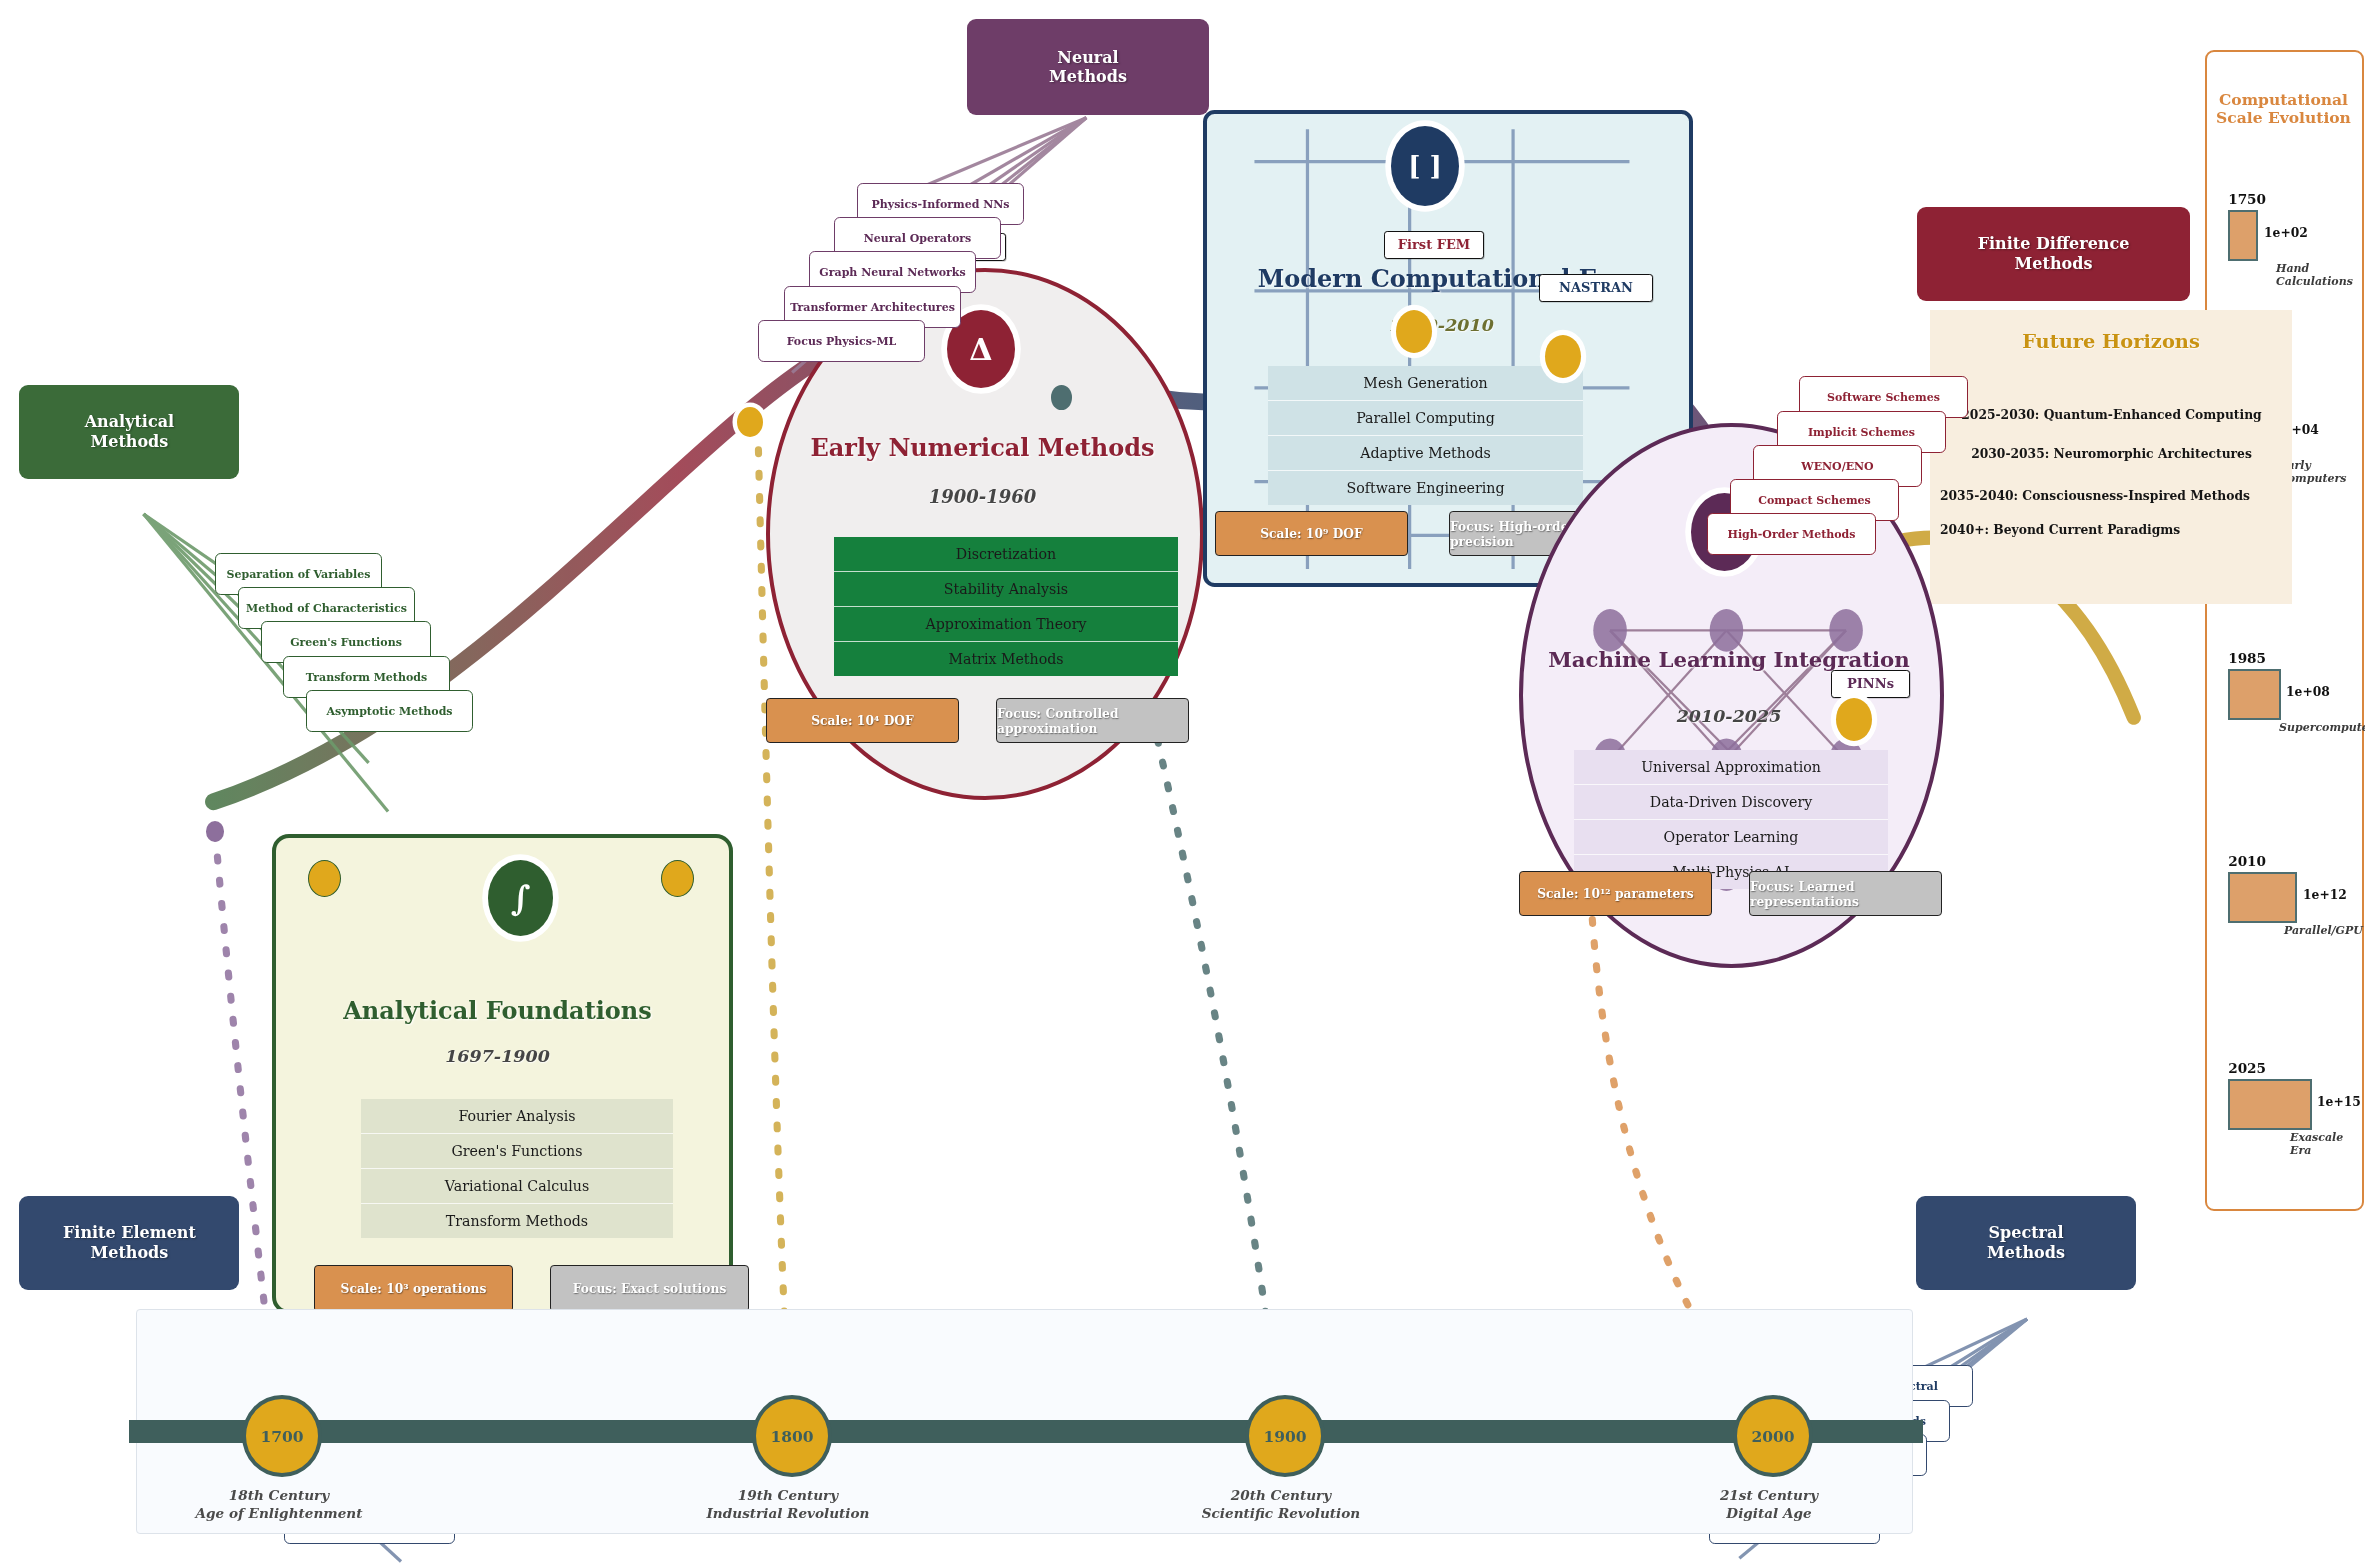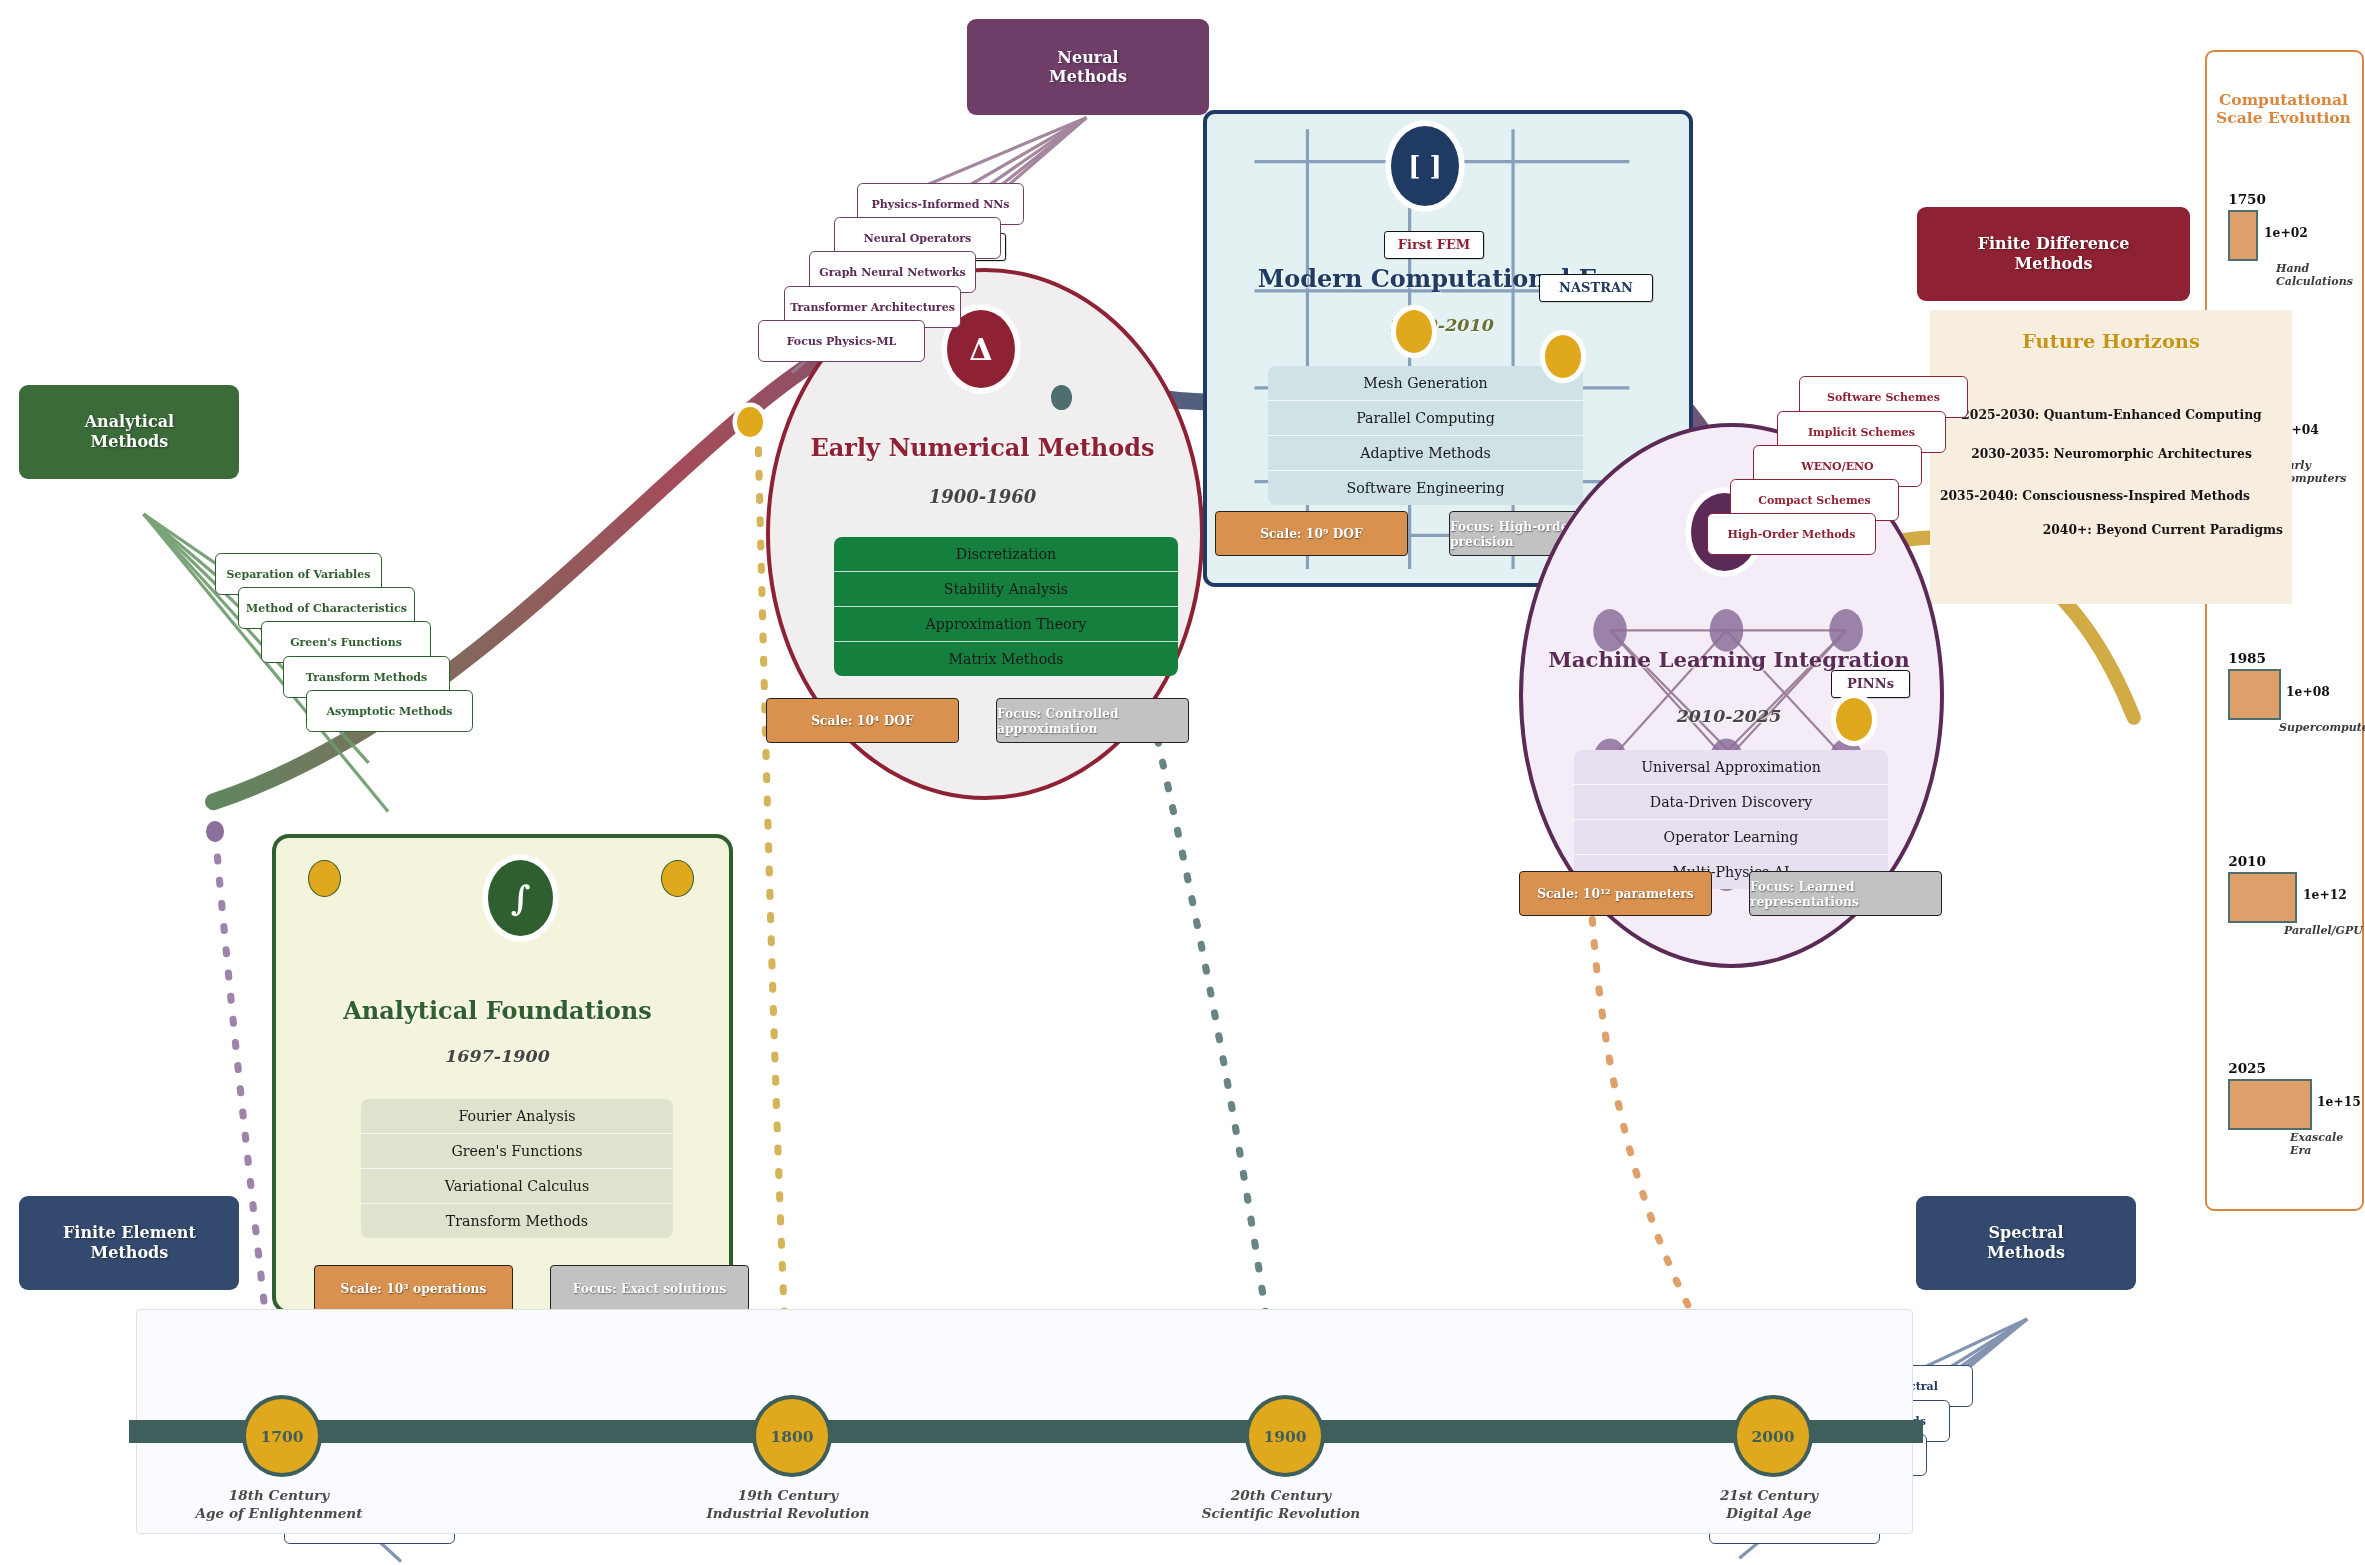--- a/index.html
+++ b/index.html
@@ -3,21 +3,21 @@
 <meta charset="utf-8">
 <style>
   html,body{margin:0;padding:0;background:#ffffff;}
   body{width:2366px;height:1566px;position:relative;overflow:hidden;
        font-family:"DejaVu Serif", serif;}
   .abs{position:absolute;}
   
   .era-title{font-weight:bold;text-align:center;text-shadow:1.3px 1.3px 1.9px rgba(255,255,255,.95);}
   .era-period{font-style:italic;font-weight:bold;text-align:center;color:#454545;
               text-shadow:0.6px 0.6px 1.3px rgba(255,255,255,.9);}
-  .feat-list{border-radius:8px;overflow:hidden;}
+  .feat-list{border-radius:0;overflow:hidden;}
   .feat-row{text-align:center;color:#1a1a1a;}
   .feat-row + .feat-row{border-top:0.6px solid rgba(255,255,255,.75);}
   .badge{border-radius:3.9px;border:1.3px solid #222;color:#fff;font-weight:bold;
          display:flex;align-items:center;justify-content:center;
          text-shadow:0.6px 0.6px 1.3px rgba(0,0,0,.45);}
   .badge.scale{background:#d9914f;}
   .badge.focus{background:#c2c2c2;}
   .icon-bubble{border-radius:50%;display:flex;align-items:center;justify-content:center;
                color:#fff;font-weight:bold;box-shadow:0 0 0 5.8px #ffffff;}
   
@@ -150,21 +150,21 @@
   <div class="scale-bar abs" style="left:14.2px;top:19.4px;width:80px;height:47px;"></div>
   <div class="scale-val abs" style="left:103px;top:34px;font-size:12.3px;">1e+15</div>
   <div class="scale-desc abs" style="left:76px;top:71px;font-size:11px;">Exascale Era</div>
 </div>
 
 <div class="abs" id="fh-panel" style="left:1930px;top:310px;width:362px;height:294px;"></div>
 <div class="abs" id="fh-title" style="left:1930px;top:330px;width:362px;text-align:center;font-size:19.4px;">Future Horizons</div>
 <div class="abs fh-item" style="left:1940px;top:407px;width:343px;text-align:center;font-size:12.3px;">2025-2030: Quantum-Enhanced Computing</div>
 <div class="abs fh-item" style="left:1940px;top:446px;width:343px;text-align:center;font-size:12.3px;">2030-2035: Neuromorphic Architectures</div>
 <div class="abs fh-item" style="left:1940px;top:488px;width:343px;text-align:left;font-size:12.3px;">2035-2040: Consciousness-Inspired Methods</div>
-<div class="abs fh-item" style="left:1940px;top:522px;width:343px;text-align:right;font-size:12.3px;">2040+: Beyond Current Paradigms</div>
+<div class="abs fh-item" style="left:1940px;top:522px;width:343px;text-align:left;font-size:12.3px;">2040+: Beyond Current Paradigms</div>
 
 <div class="abs" style="left:272px;top:834px;width:453px;height:472px;background:#f4f4dd;
             border:4.5px solid #2f5e2f;border-radius:17px;"></div>
 <div class="abs" style="left:308px;top:860px;width:31px;height:35px;border-radius:50%;background:#e0a81c;border:1.9px solid #2f5e2f;"></div>
 <div class="abs" style="left:661px;top:860px;width:31px;height:35px;border-radius:50%;background:#e0a81c;border:1.9px solid #2f5e2f;"></div>
 <div class="abs icon-bubble" style="left:488px;top:860px;width:65px;height:76px;background:#2f5e2f;font-size:34px;">∫</div>
 <div class="abs era-title" style="left:284px;top:996px;width:427px;font-size:24px;color:#2f5e2f;">Analytical Foundations</div>
 <div class="abs era-period" style="left:284px;top:1046px;width:427px;font-size:17.5px;">1697-1900</div>
 <div class="abs feat-list" style="left:361px;top:1099px;width:312px;background:#dfe3cd;">
   <div class="feat-row" style="padding:9px 0;font-size:14.2px;">Fourier Analysis</div>

